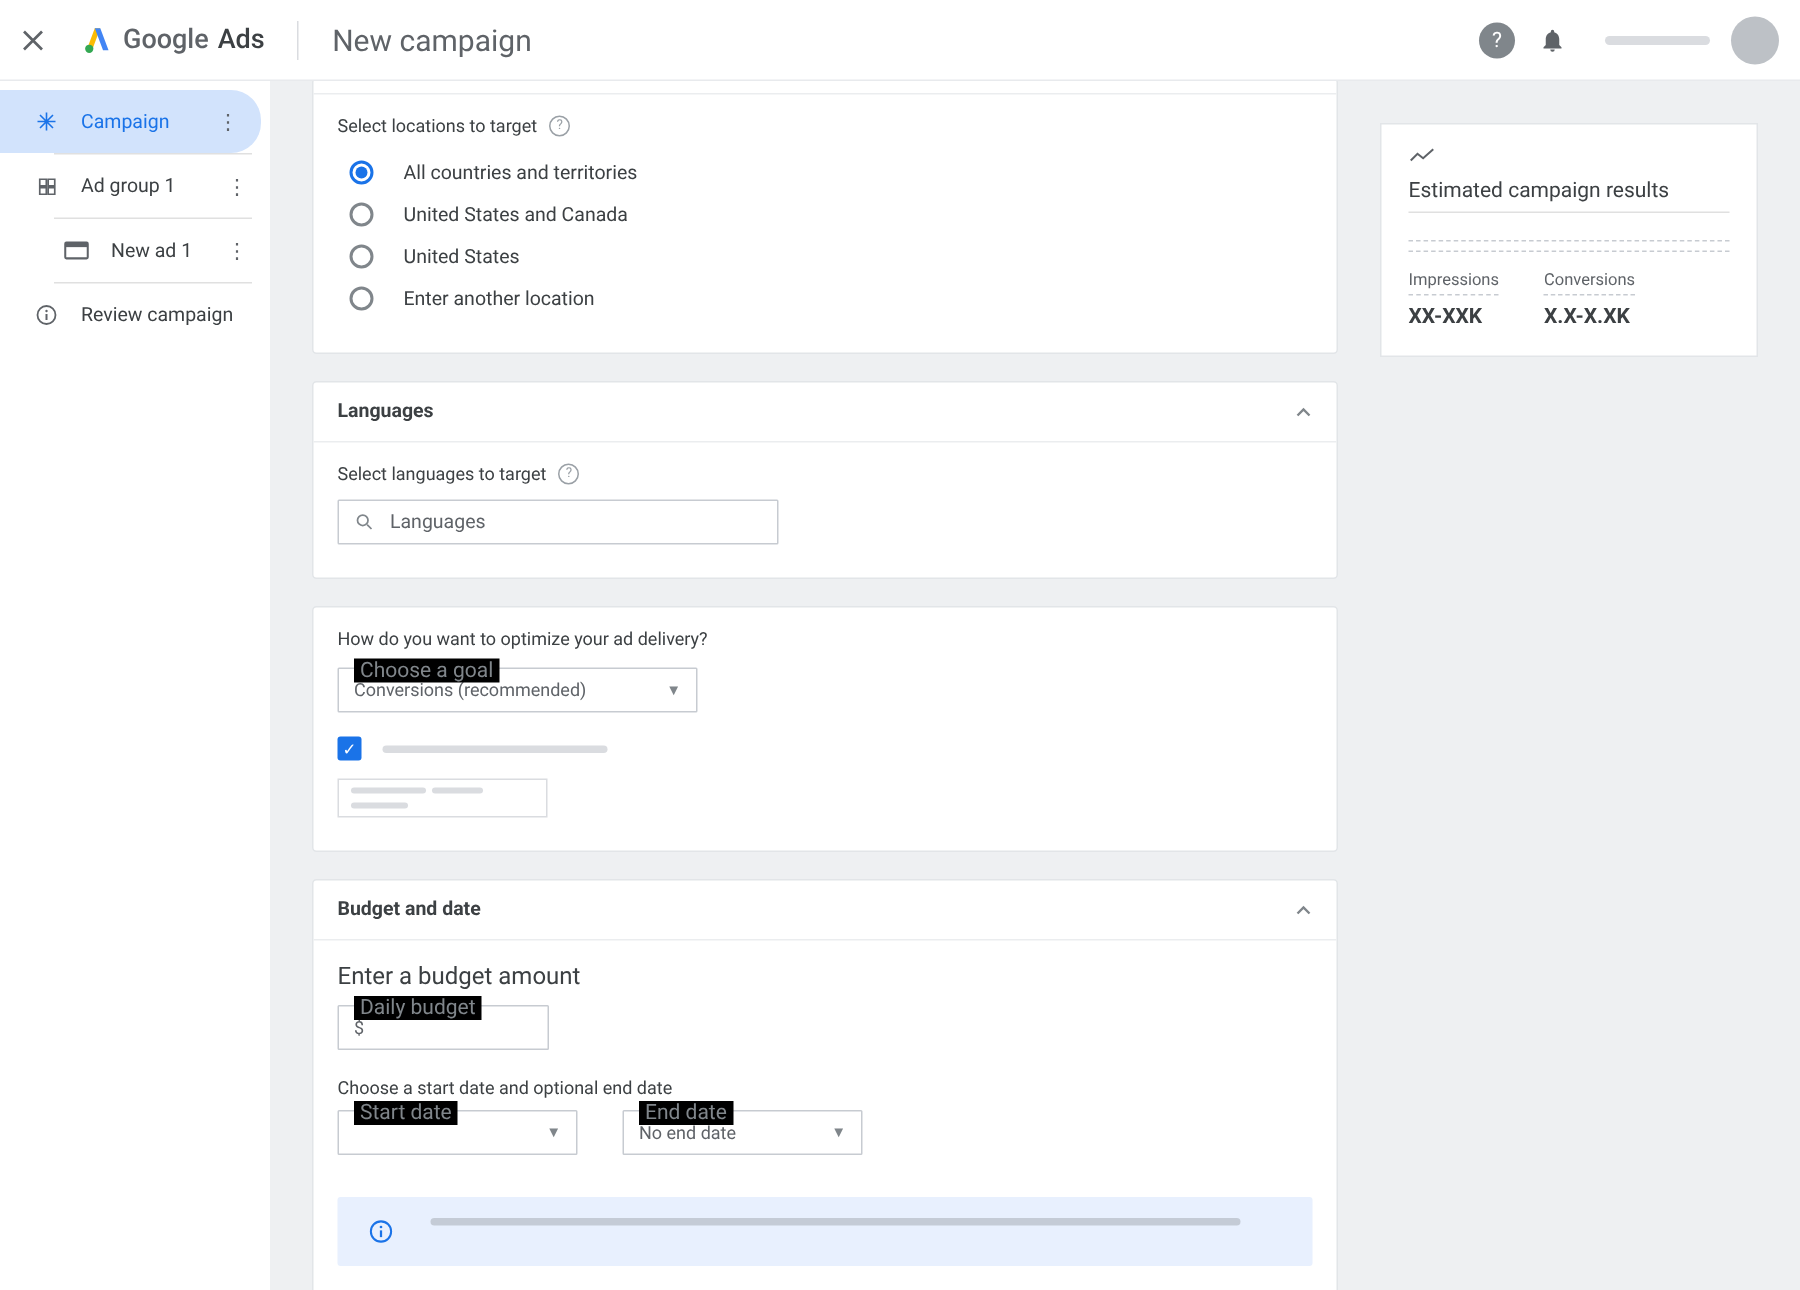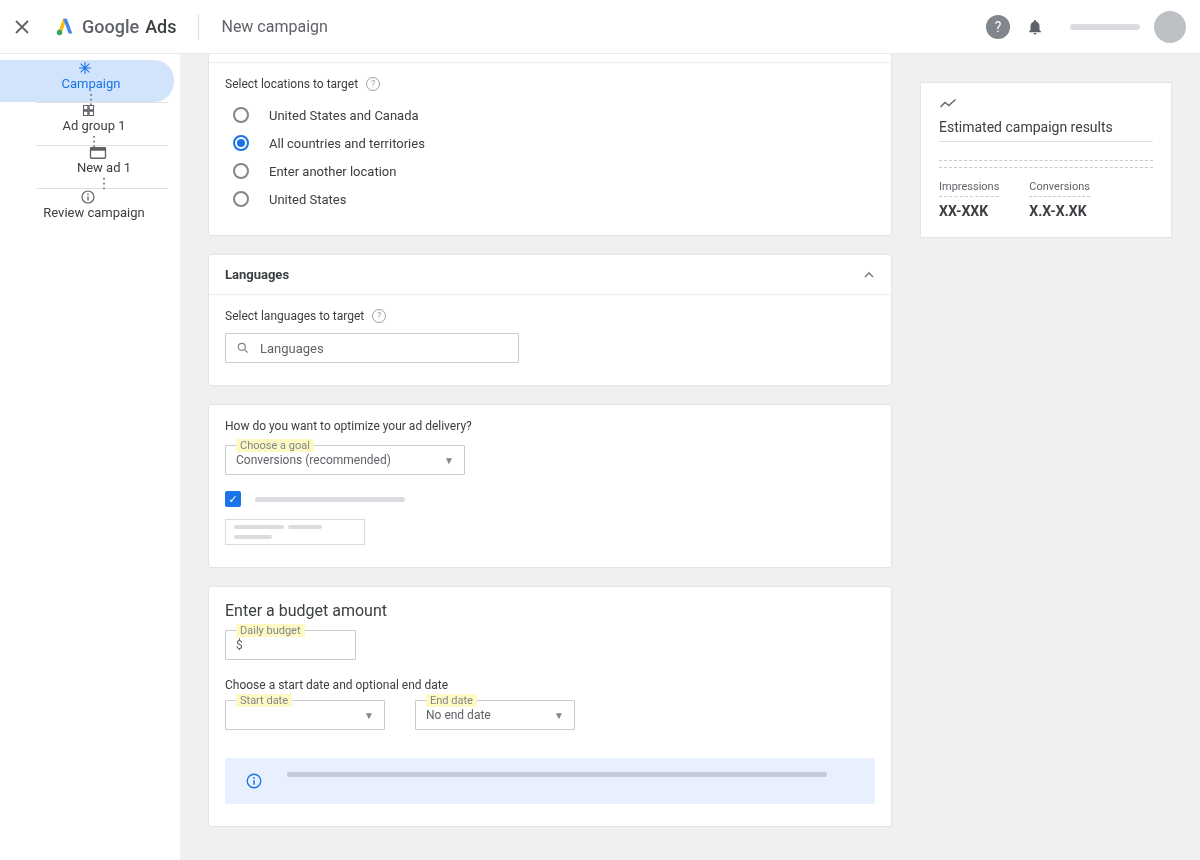--- a/index.html
+++ b/index.html
@@ -3,35 +3,35 @@
 <meta charset="utf-8">
 <style>
   * { box-sizing: border-box; margin: 0; padding: 0; }
   body { font-family: Roboto, Arial, sans-serif; font-size: 13px; color: #3c4043; background: #fff; width: 1200px; height: 860px; overflow: hidden; }
 
   
   .appbar { height: 54px; border-bottom: 1px solid #e8eaed; display: flex; align-items: center; padding: 0 14px; justify-content: space-between; }
   .appbar .close { width: 24px; text-align: center; font-size: 20px; color: #5f6368; }
   .appbar .logo { display: flex; align-items: center; gap: 6px; margin-left: 16px; font-size: 18px; font-weight: 500; }
   .appbar .divider { width: 1px; height: 26px; background: #dadce0; margin: 0 22px; }
-  .appbar .title { font-size: 16px; color: #5f6368; }
+  .appbar .title { font-size: 20px; color: #5f6368; }
   .appbar .grow { flex: 1; }
   .appbar .icon-round { width: 24px; height: 24px; border-radius: 50%; background: #80868b; display:flex; align-items:center; justify-content:center; color:#fff; font-size:14px; margin-left:12px; }
   .appbar .bell { width:22px; color:#5f6368; margin-left:16px; }
   .appbar .acct-bar { width:70px; height:6px; background:#dadce0; border-radius:3px; margin-left:22px; }
   .appbar .avatar { width: 32px; height: 32px; border-radius: 50%; background: #bdc1c6; margin-left: 14px; }
 
   
   .layout { display: flex; height: calc(860px - 54px); }
   .sidebar { width: 180px; background: #fff; padding-top: 6px; }
   .content { flex: 1; background: #eef0f2; overflow: auto; padding: 0 28px 40px 28px; }
   .right-rail { width: 280px; background: #eef0f2; padding: 28px 28px 0 0; }
 
   
-  .nav-item { display: flex; align-items: center; height: 42px; padding: 0 12px 0 20px; font-size: 13px; color: #3c4043; position: relative; flex-direction: column; }
+  .nav-item { display: flex; align-items: center; height: 42px; padding: 0 12px 0 20px; font-size: 13px; color: #3c4043; position: relative; }
   .nav-item .lbl { flex:1; }
   .nav-item .more { color:#5f6368; font-size:14px; width:20px; text-align:center; }
   .nav-item .ic { width: 22px; margin-right: 12px; display:flex; align-items:center; justify-content:center; color:#5f6368;}
   .nav-item.active { background: #d2e3fc; border-radius: 0 20px 20px 0; color:#1a73e8; margin-right:6px;}
   .nav-item.active .ic { color:#1a73e8; }
   .nav-item.indent2 { padding-left: 40px; }
   .nav-item.indent0 { padding-left: 20px; }
   .nav-hr { height:1px; background:#e0e0e0; margin: 0 12px 0 36px; }
 
   
@@ -48,24 +48,24 @@
   .radio-row { display:flex; align-items:center; gap:20px; padding:6px 0 6px 8px; font-size:13px;}
   .radio { width:16px; height:16px; border:2px solid #80868b; border-radius:50%; display:inline-flex; align-items:center; justify-content:center; }
   .radio.checked { border-color:#1a73e8; }
   .radio.checked::after { content:""; width:8px; height:8px; background:#1a73e8; border-radius:50%; }
 
   
   .search-box { border:1px solid #c7cbd1; height:30px; width:294px; display:flex; align-items:center; padding:0 10px; gap:10px; font-size:13px; color:#5f6368; border-radius:1px;}
 
   
   .outlined { position:relative; border:1px solid #c7cbd1; height:30px; display:flex; align-items:center; padding:0 10px; font-size:12px; color:#5f6368; border-radius:1px;}
-  .outlined .legend { position:absolute; top:-7px; left:10px; background:#fef9c3; padding:0 4px; font-size:11px; color:#80868b;}
+  .outlined .legend { position:absolute; top:-7px; left:10px; background:#000000; padding:0 4px; font-size:14px; color:#80868b;}
   .outlined .caret { margin-left:auto; color:#80868b; font-size:10px;}
   .w-goal { width:240px; }
-  .w-budget{ width:131px; }
+  .w-budget{ width:141px; }
   .w-date { width:160px; }
 
   
   .chk-row { display:flex; align-items:center; gap:14px; margin-top:16px;}
   .chk { width:16px; height:16px; background:#1a73e8; border-radius:2px; display:flex; align-items:center; justify-content:center; color:#fff; font-size:11px;}
   .bar-lg { height:5px; background:#dadce0; border-radius:3px; }
   .ph-box { border:1px solid #dadce0; width:140px; height:26px; margin-top:12px; position:relative;}
   .ph-box .a{ position:absolute; top:5px; left:8px; width:50px; height:4px; background:#dadce0; border-radius:2px;}
   .ph-box .b{ position:absolute; top:5px; left:62px; width:34px; height:4px; background:#dadce0; border-radius:2px;}
   .ph-box .c{ position:absolute; top:15px; left:8px; width:38px; height:4px; background:#dadce0; border-radius:2px;}
@@ -170,34 +170,34 @@
   <div class="content">
 
     <div class="card" style="margin-top:-2px;">
       <div style="height:10px; border-bottom:1px solid #ebedef;"></div>
       <div class="body">
         <div class="subhdr">
           <span>Select locations to target</span>
           <span class="help-ic">?</span>
         </div>
         <div class="radio-row">
+          <span class="radio checked"></span>
+          <span>All countries and territories</span>
+        </div>
+        <div class="radio-row">
           <span class="radio"></span>
           <span>United States and Canada</span>
         </div>
         <div class="radio-row">
-          <span class="radio checked"></span>
-          <span>All countries and territories</span>
+          <span class="radio"></span>
+          <span>United States</span>
         </div>
         <div class="radio-row">
           <span class="radio"></span>
           <span>Enter another location</span>
-        </div>
-        <div class="radio-row">
-          <span class="radio"></span>
-          <span>United States</span>
         </div>
       </div>
     </div>
 
     <div class="card">
       <div class="section-header">
         <span>Languages</span>
         <span class="sp"></span>
         <span class="chev">
           <svg width="12" height="12" viewBox="0 0 12 12">
@@ -234,20 +234,29 @@
         </div>
         <div class="ph-box">
           <div class="a"></div>
             <div class="b"></div>
             <div class="c"></div>
         </div>
       </div>
     </div>
 
     <div class="card">
+      <div class="section-header">
+        <span>Budget and date</span>
+        <span class="sp"></span>
+        <span class="chev">
+          <svg width="12" height="12" viewBox="0 0 12 12">
+              <path d="M2 8 L6 4 L10 8" fill="none" stroke="#80868b" stroke-width="1.6"></path>
+            </svg>
+        </span>
+      </div>
       <div class="body">
         <div style="font-size:16px; margin-bottom:10px;">Enter a budget amount</div>
         <div class="outlined w-budget">
           <span class="legend">Daily budget</span>
           <span>$</span>
         </div>
         <div style="font-size:12px; margin:18px 0 0 0;">Choose a start date and optional end date</div>
         <div class="datepair">
           <div class="outlined w-date">
             <span class="legend">Start date</span>

